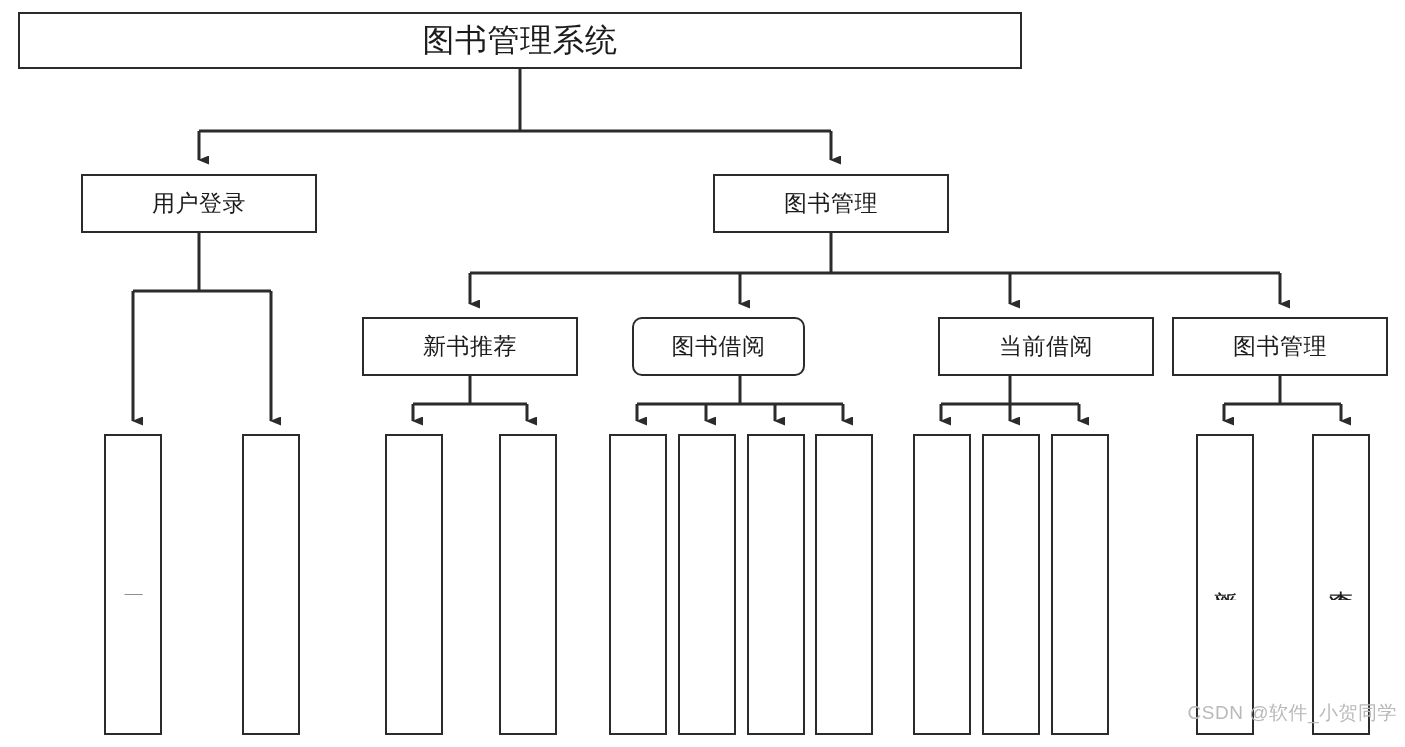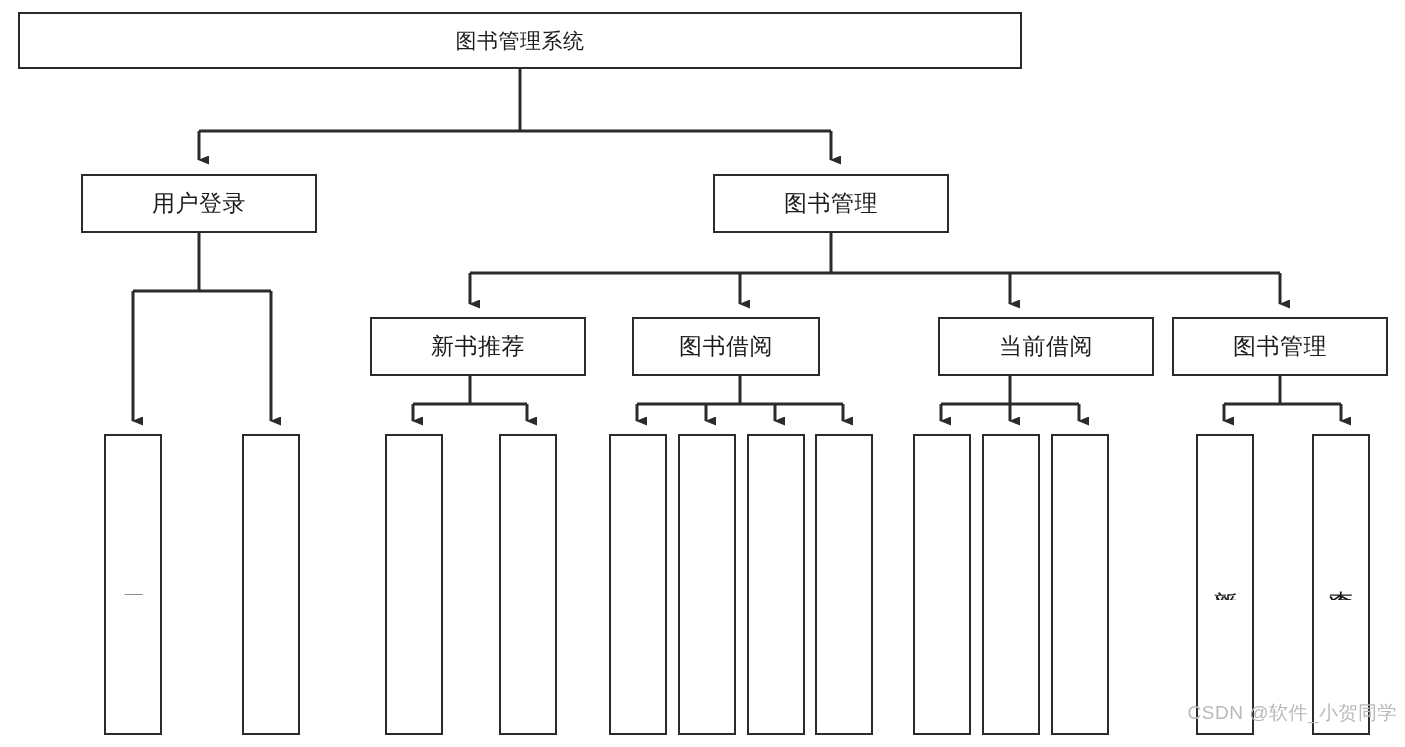--- a/index.html
+++ b/index.html
@@ -39,21 +39,21 @@
     text-align: center;
     line-height: 1.12;
     white-space: nowrap;
   }
   
   .node.horiz .node-label {
     font-size: 23px;
     letter-spacing: 0.5px;
   }
   .node.root .node-label {
-    font-size: 21px;
+    font-size: 32px;
     text-align: center;
   }
   
   .node.vert {
     align-items: center;
     justify-content: center;
   }
   .node.vert .node-label {
     writing-mode: vertical-rl;
     text-orientation: upright;
@@ -138,24 +138,24 @@
     <span class="node-label">图书管理系统</span>
   </div>
 
   <div class="node horiz" style="left:81px; top:174px; width:236px; height:59px;">
     <span class="node-label">用户登录</span>
   </div>
   <div class="node horiz" style="left:713px; top:174px; width:236px; height:59px;">
     <span class="node-label">图书管理</span>
   </div>
 
-  <div class="node horiz" style="left:362px; top:317px; width:216px; height:59px;margin-left:8px;">
+  <div class="node horiz" style="left:362px; top:317px; width:216px; height:59px;">
     <span class="node-label">新书推荐</span>
   </div>
-  <div class="node horiz" style="left:632px; top:317px; width:188px; height:59px;">
+  <div class="node horiz" style="left:632px; top:317px; width:173px; height:59px;border-radius:10px;">
     <span class="node-label">图书借阅</span>
   </div>
   <div class="node horiz" style="left:902px; top:317px; width:216px; height:59px;margin-left:36px;">
     <span class="node-label">当前借阅</span>
   </div>
   <div class="node horiz" style="left:1172px; top:317px; width:216px; height:59px;">
     <span class="node-label">图书管理</span>
   </div>
 
   <div class="node vert" style="left:104px; top:434px; width:58px; height:301px;">

